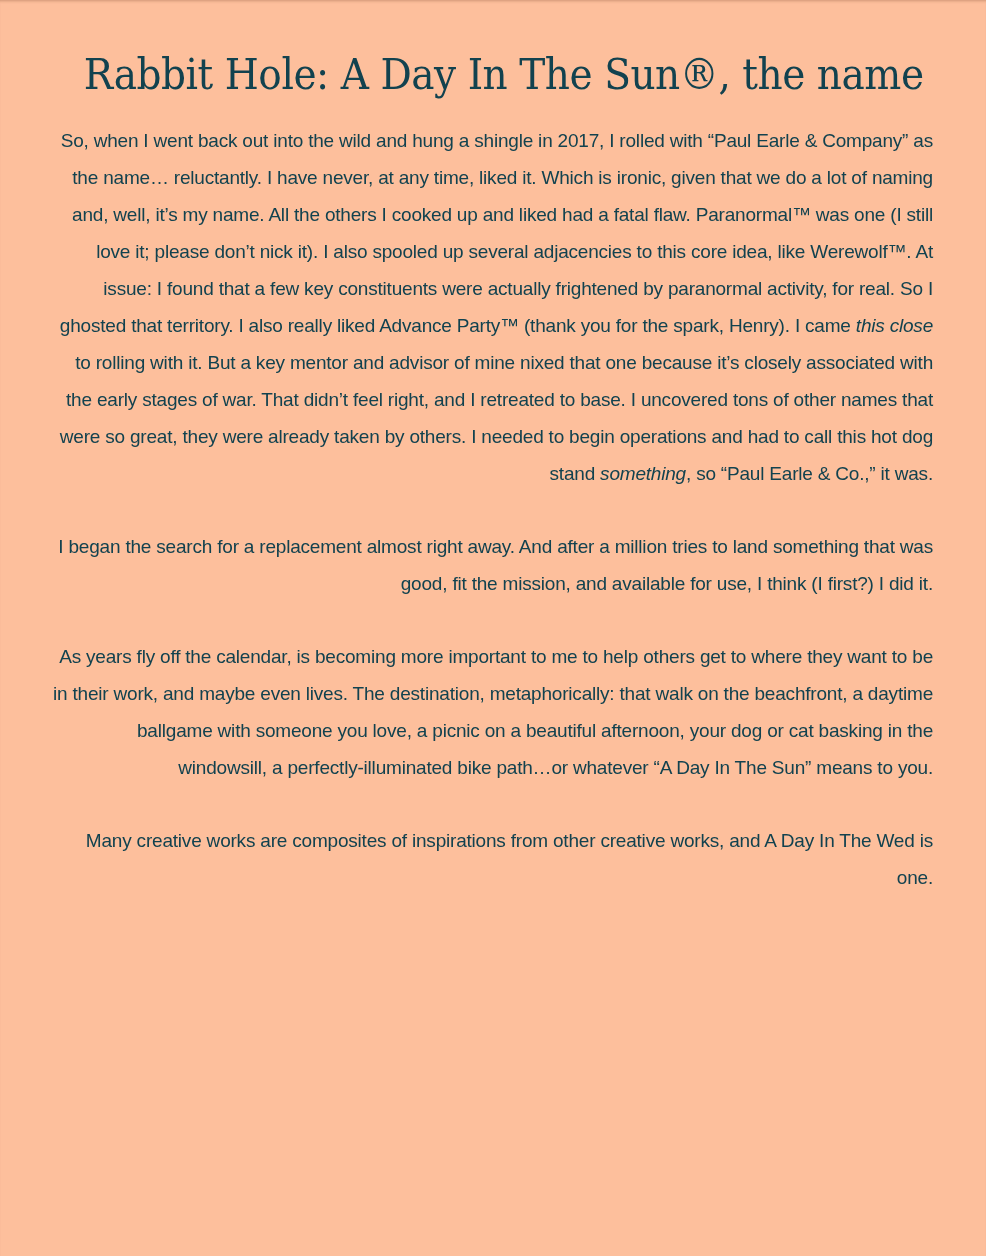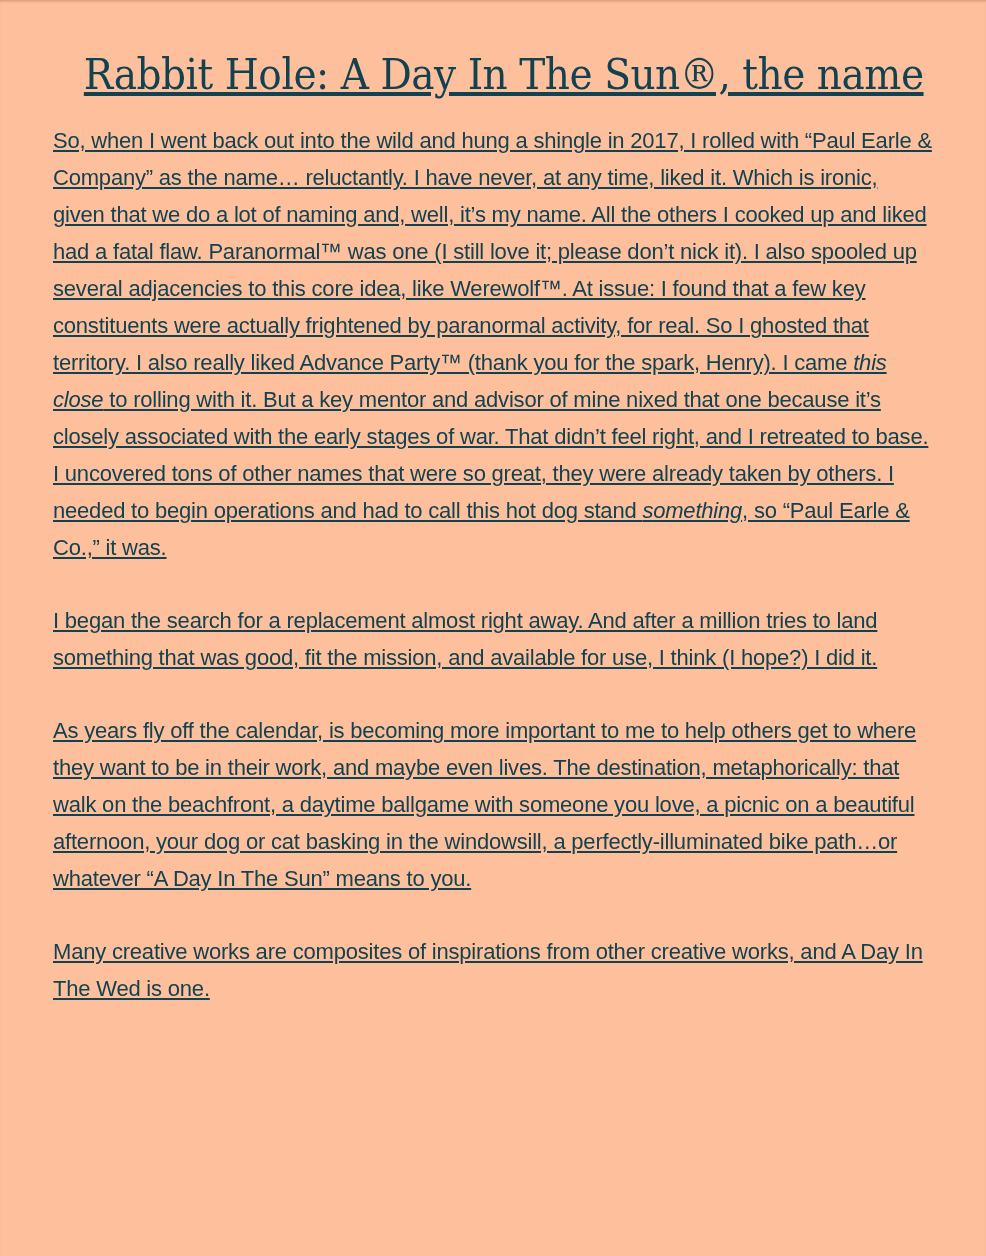--- a/index.html
+++ b/index.html
@@ -2,50 +2,50 @@
 <html><head>
 <meta charset="utf-8">
 <style>
   html, body { margin: 0; padding: 0; }
   body {
     width: 986px; height: 1256px; overflow: hidden;
     background: #FDBF9C;
     color: #12424F;
     box-shadow: inset 0 3px 3px -2px rgba(120,70,40,0.35);
   }
-  .article { width: 880px; margin: 0 auto; text-align: left; text-decoration: underline; }
+  .article { width: 880px; margin: 0 auto; text-align: right; }
   h1 {
     font-family: "DejaVu Serif", "Liberation Serif", serif;
     font-weight: normal;
     font-size: 42px;
     letter-spacing: -0.5px;
     margin: 0;
     padding-top: 46px;
     line-height: 58px;
     transform: scaleX(0.93);
     transform-origin: center;
     white-space: nowrap;
   }
   p {
     font-family: "Liberation Sans", sans-serif;
-    font-size: 22px;
+    font-size: 19px;
     line-height: 37px;
     margin: 0 0 36px 0;
     letter-spacing: -0.2px;
   }
   .first { margin-top: 18px; }
   em { font-style: italic; }
 </style>
 </head>
 <body>
 
 <div class="article">
   <h1>Rabbit Hole: A Day In The Sun®, the name</h1>
 
   <p class="first"><span>So, when I went back out into the wild and hung a shingle in 2017, I rolled with “Paul Earle &amp; Company” as the name… reluctantly. I have never, at any time, liked it. Which is ironic, given that we do a lot of naming and, well, it’s my name. All the others I cooked up and liked had a fatal flaw. Paranormal™ was one (I still love it; please don’t nick it). I also spooled up several adjacencies to this core idea, like Werewolf™. At issue: I found that a few key constituents were actually frightened by paranormal activity, for real. So I ghosted that territory. I also really liked Advance Party™ (thank you for the spark, Henry). I came </span><em>this close</em><span> to rolling with it. But a key mentor and advisor of mine nixed that one because it’s closely associated with the early stages of war. That didn’t feel right, and I retreated to base. I uncovered tons of other names that were so great, they were already taken by others. I needed to begin operations and had to call this hot dog stand </span><em>something</em><span>, so “Paul Earle &amp; Co.,” it was.</span></p>
 
-  <p>I began the search for a replacement almost right away. And after a million tries to land something that was good, fit the mission, and available for use, I think (I hope?) I did it.</p>
+  <p>I began the search for a replacement almost right away. And after a million tries to land something that was good, fit the mission, and available for use, I think (I first?) I did it.</p>
 
   <p>As years fly off the calendar, is becoming more important to me to help others get to where they want to be in their work, and maybe even lives. The destination, metaphorically: that walk on the beachfront, a daytime ballgame with someone you love, a picnic on a beautiful afternoon, your dog or cat basking in the windowsill, a perfectly-illuminated bike path…or whatever “A Day In The Sun” means to you.</p>
 
   <p>Many creative works are composites of inspirations from other creative works, and A Day In The Wed is one.</p>
 
 </div>
 
 </body></html>

